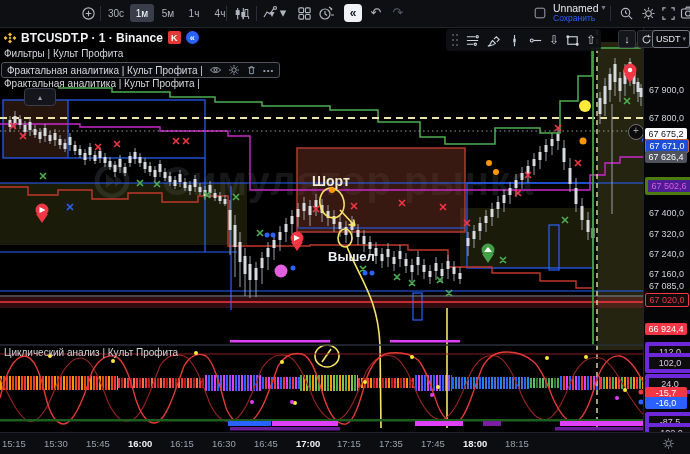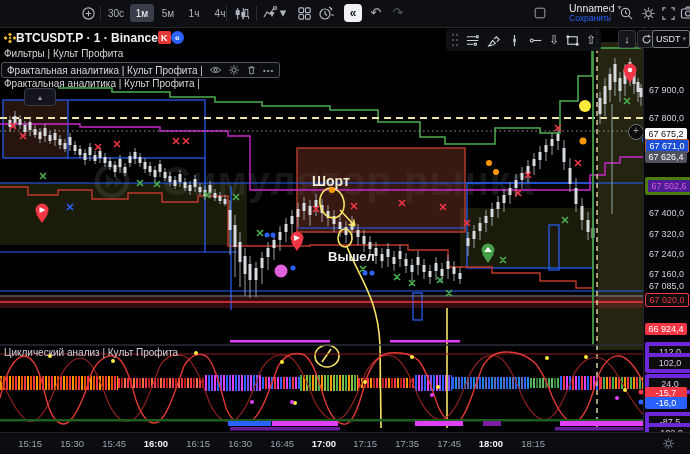--- a/index.html
+++ b/index.html
@@ -13,27 +13,27 @@
   .pill{position:absolute;top:4px;height:18px;border-radius:9px;background:#2a2e39;display:flex;align-items:center;
         gap:4px;padding:0 7px;font-size:10px;font-weight:bold;color:#e8eaee}
   .tfbtn{display:inline-flex;align-items:center;justify-content:center;height:18px;min-width:18px;padding:0 3px;
          font-size:10px;color:#b2b5be;border-radius:3px}
   .tfbtn.active{background:#3a3e4a;color:#fff}
   .icnbtn{position:absolute;top:5px;width:16px;height:16px;display:flex;align-items:center;justify-content:center;color:#b2b5be}
   .icnbtn svg{stroke:#b2b5be;fill:none;stroke-width:1.2}
   #replay-btn{position:absolute;top:4px;left:344px;width:18px;height:18px;background:#f0f2f5;border-radius:4px;
               color:#131722;font-weight:bold;font-size:12px;display:flex;align-items:center;justify-content:center}
   .txticn{font-size:13px;line-height:16px}
-  #layoutgrp{position:absolute;left:533px;top:3px;display:flex;align-items:flex-start;gap:22px}
+  #layoutgrp{position:absolute;left:533px;top:3px;display:flex;align-items:flex-start;gap:6px}
   #unnamed-wrap{display:flex;flex-direction:column;line-height:10px}
   #unnamed-row{display:flex;align-items:center;gap:3px;font-size:10.5px;color:#e8eaee}
   #save-label{font-size:8.5px;color:#2962ff}
   
   #legend{left:4px;top:30px;z-index:8;font-size:10px;color:#d5d8dd}
-  #legend-title{display:flex;align-items:center;font-size:12px;font-weight:bold;color:#f0f2f5;height:15px}
+  #legend-title{display:flex;align-items:center;gap:5px;font-size:12px;font-weight:bold;color:#f0f2f5;height:15px}
   .badge-k{width:13px;height:13px;background:#e53935;border-radius:2px;color:#fff;font-size:9px;font-weight:bold;
            display:flex;align-items:center;justify-content:center}
   .badge-replay{width:13px;height:13px;background:#2962ff;border-radius:50%;color:#fff;font-size:9px;font-weight:bold;
            display:flex;align-items:center;justify-content:center}
   .lg-row{height:13px;line-height:13px;margin-top:2px;white-space:nowrap}
   #lg-box{display:inline-flex;align-items:center;gap:6px;border:1px solid #50545e;background:rgba(13,15,20,.85);
           border-radius:3px;padding:0 5px;height:14px;margin-left:-3px}
   #lg-box svg{stroke:#9aa0aa;fill:none;stroke-width:1}
   #collapse-btn{left:24px;top:88px;width:30px;height:16px;border:1px solid #3a3e4a;background:#14161c;border-radius:4px;
           display:flex;align-items:center;justify-content:center;z-index:8}
@@ -53,21 +53,21 @@
   .pb-white{background:#fff;color:#131722}
   .pb-last{background:#1d4ed8;color:#fff;border:1px solid #c0622f}
   .pb-gray{background:#50535e;color:#fff}
   .pb-mag{background:#4c1d95;color:#e25be2;border:3px solid #4d7c0f}
   .pb-redline{background:#0d0d0d;color:#f23645;border:1px solid #f23645}
   .pb-red{background:#f23645;color:#fff}
   .pb-purp{background:#0d0d0d;color:#d8c5e6;border:4px solid #6d28d9}
   .pb-blue{background:#2962ff;color:#fff}
   
   #time-axis{left:0;top:432px;width:690px;height:22px;background:#0c0d10;border-top:1px solid #1f232b;z-index:6}
-  .tt{position:absolute;top:5px;width:40px;text-align:right;font-size:9.5px;color:#9aa0aa}
+  .tt{position:absolute;top:5px;width:40px;text-align:left;font-size:9.5px;color:#9aa0aa}
   .tt.bold{color:#f0f2f5;font-weight:bold}
   #date-box{position:absolute;left:556px;top:2px;width:80px;height:16px;background:#42464f;border-radius:3px;
             display:flex;align-items:center;justify-content:space-between;padding:0 5px;font-size:9px;color:#e6e8ea}
   
   #watermark{left:92px;top:158px;height:46px;display:flex;align-items:center;gap:30px;z-index:1}
   #watermark-text{font-size:40px;font-weight:bold;letter-spacing:1px;color:rgba(173,181,189,.13);white-space:nowrap}
   .annot{position:absolute;z-index:3;font-weight:bold;white-space:nowrap}
   #plusline-btn{left:628px;top:124px;width:14px;height:14px;border:1px solid #6b7280;border-radius:50%;color:#9aa3af;
        background:rgba(5,5,8,.8);font-size:10px;line-height:12px;text-align:center;z-index:4}
   .bseg{position:absolute;z-index:1}

